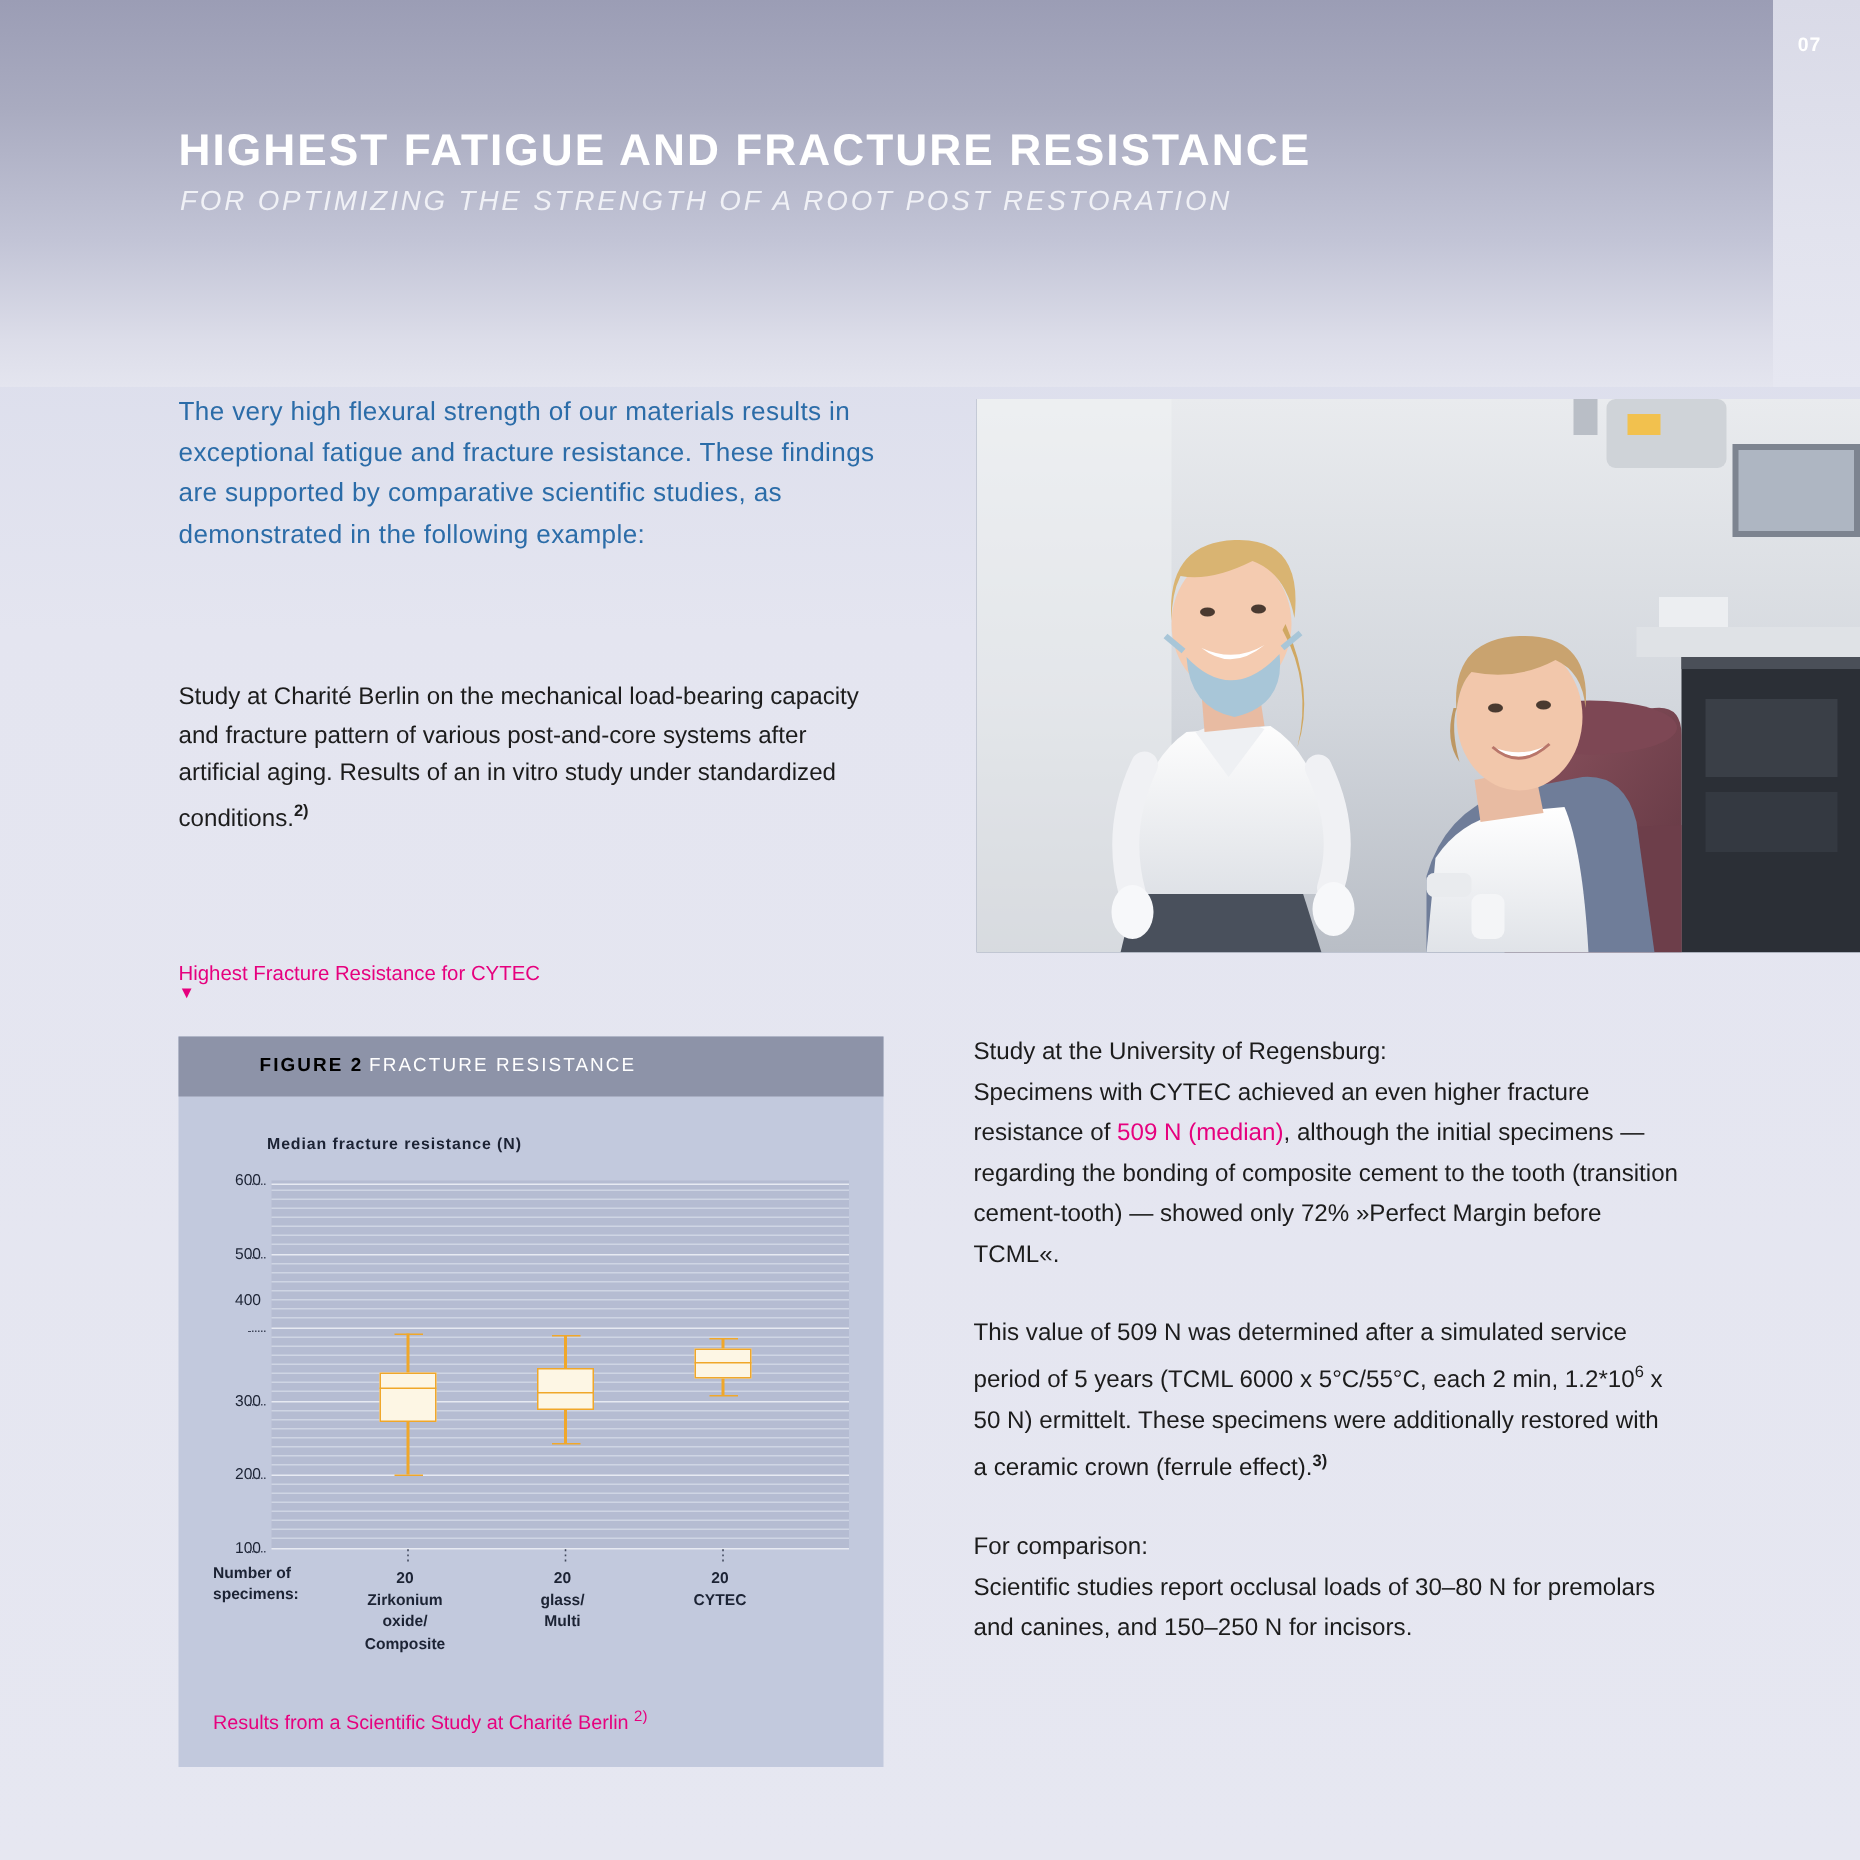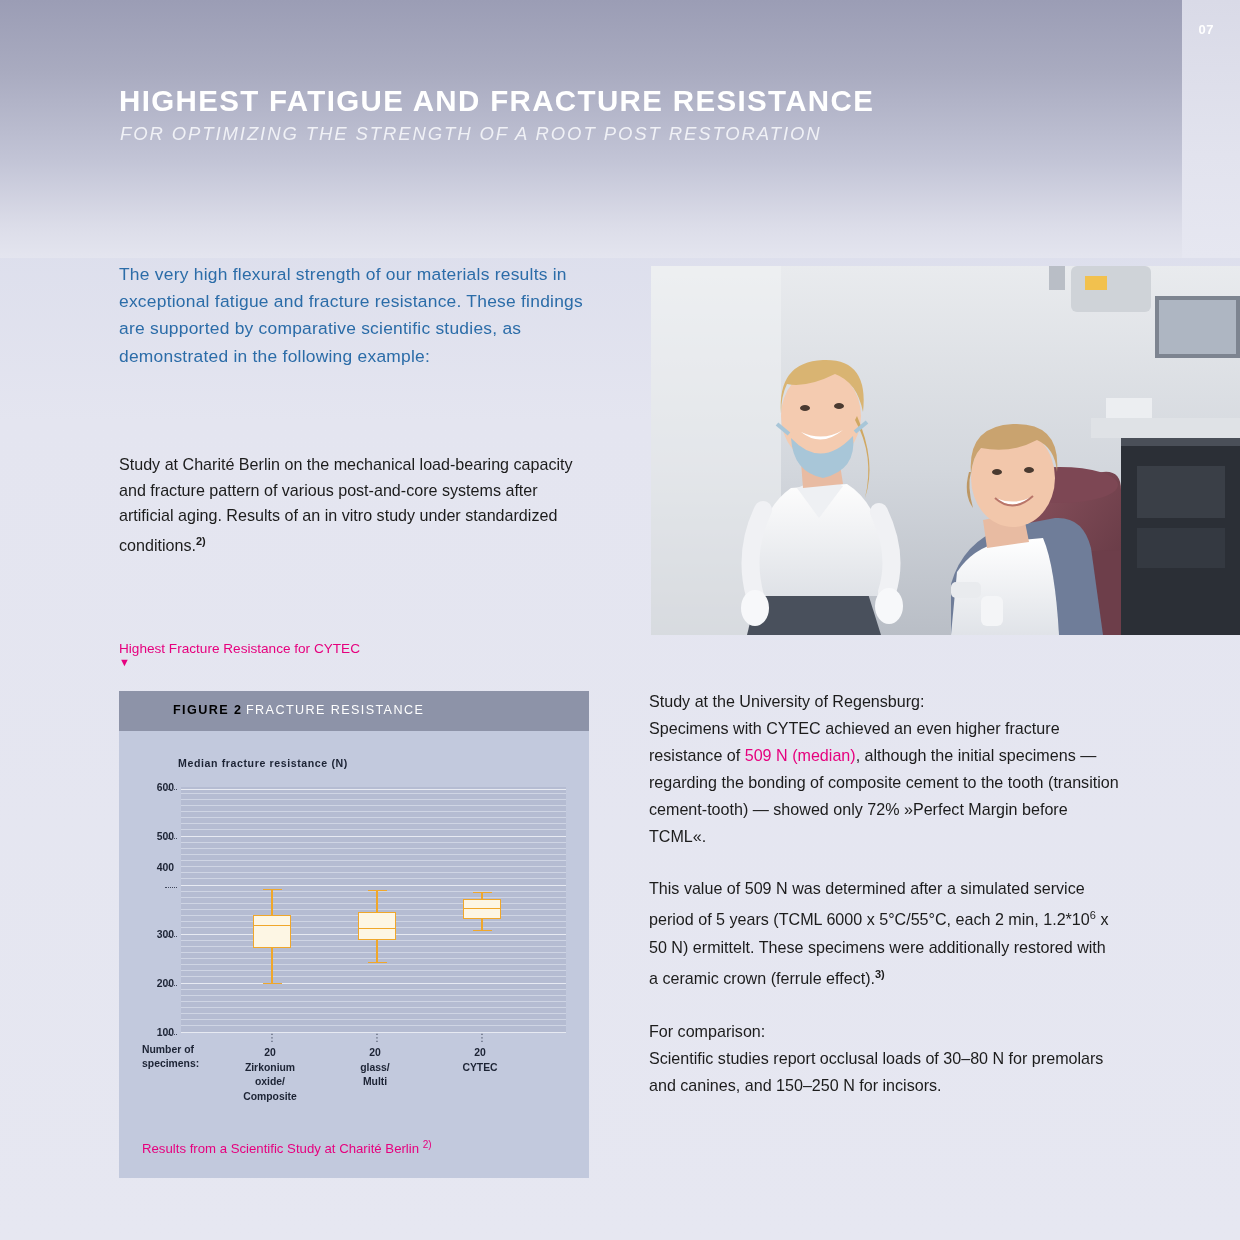--- a/index.html
+++ b/index.html
@@ -177,21 +177,21 @@
     height: 1px;
     background: #e7eaf2;
   }
   .ytick {
     position: absolute;
     left: 15px;
     width: 40px;
     text-align: right;
     font-size: 10.4px;
     color: #1c2334;
-    font-weight: bold;
+    font-weight: normal;
   }
   .ydash {
     position: absolute;
     width: 12px;
     height: 1px;
     border-top: 1px dotted #41485c;
   }
 
   
   .bw { position: absolute; }

